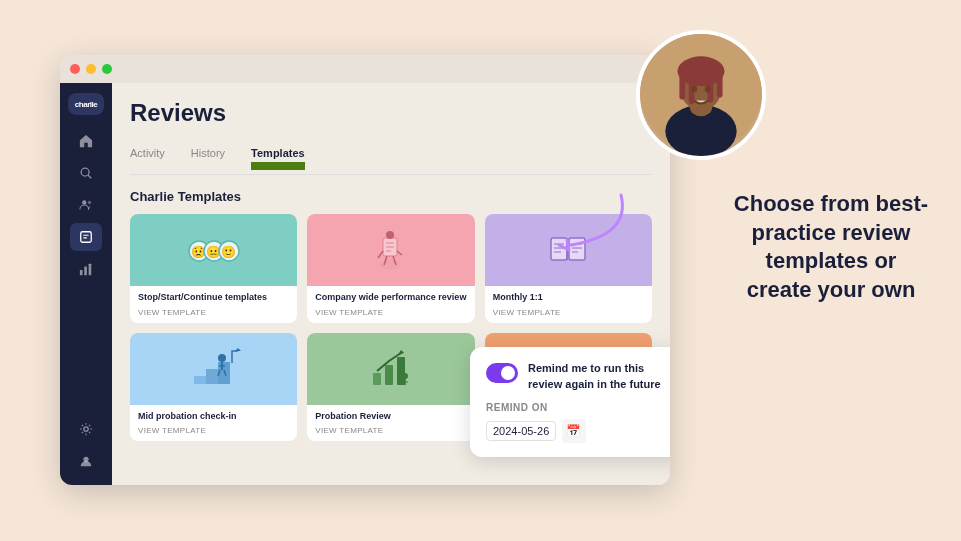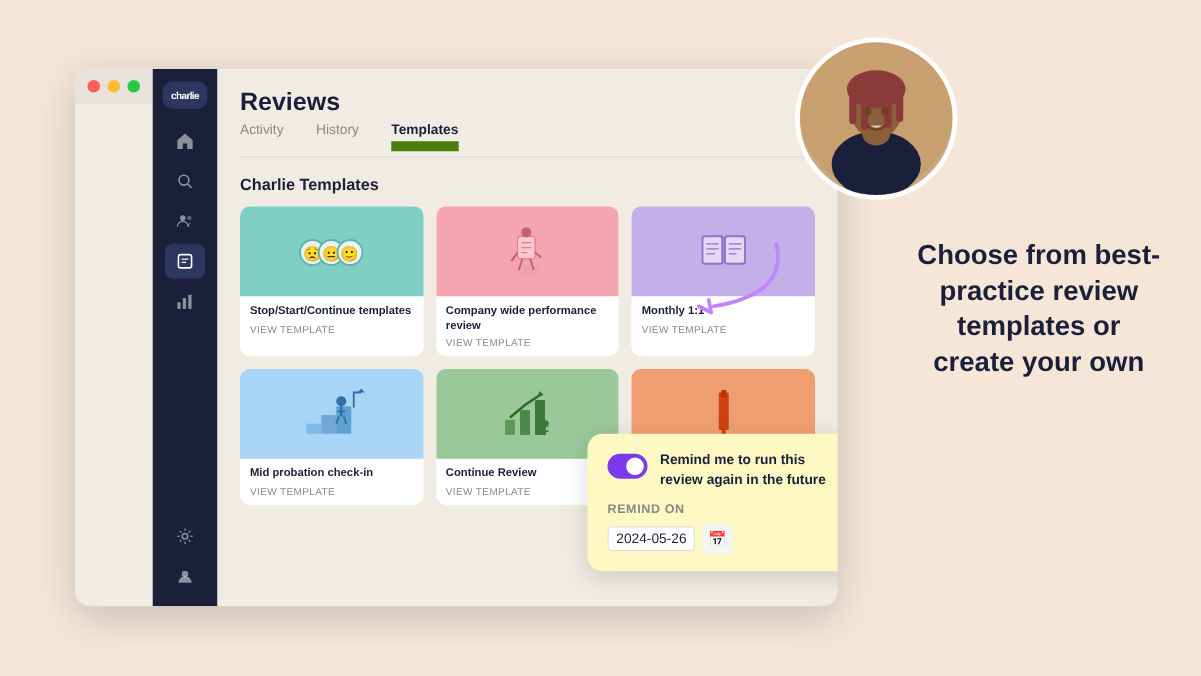--- a/index.html
+++ b/index.html
@@ -17,21 +17,21 @@
       position: absolute;
       left: 60px;
       top: 55px;
       width: 610px;
       height: 430px;
       background: #f0ebe3;
       border-radius: 12px;
       box-shadow: 0 8px 32px rgba(0,0,0,0.18);
       overflow: hidden;
       display: flex;
-      flex-direction: row;
+      flex-direction: column;
     }
 
     .window-titlebar {
       background: #e8e2da;
       height: 28px;
       display: flex;
       align-items: center;
       padding: 0 10px;
       gap: 6px;
       flex-shrink: 0;
@@ -97,24 +97,24 @@
 
     
     .main-content {
       flex: 1;
       padding: 16px 18px;
       overflow-y: auto;
       background: #f0ebe3;
     }
 
     .page-title {
-      font-size: 20px;
+      font-size: 24px;
       font-weight: 700;
       color: #1a1f3a;
-      margin-bottom: 4px;
+      margin-bottom: 20px;
     }
 
     .tabs {
       display: flex;
       gap: 26px;
       margin-bottom: 14px;
       border-bottom: 1px solid #ddd;
       padding-bottom: 4px;
     }
     .tab {
@@ -181,21 +181,21 @@
       letter-spacing: 0.3px;
       cursor: pointer;
     }
 
     
     .popup-card {
       position: absolute;
       bottom: 28px;
       right: -20px;
       width: 220px;
-      background: #fef9c3;
+      background: #ffffff;
       border-radius: 12px;
       padding: 14px 16px;
       box-shadow: 0 4px 20px rgba(0,0,0,0.15);
       z-index: 10;
     }
     .popup-header {
       display: flex;
       align-items: flex-start;
       gap: 10px;
       margin-bottom: 10px;
@@ -476,21 +476,21 @@
 
               <path d="M16 30 L28 20 L40 12" fill="none" stroke="#2a6a2a" stroke-width="2"></path>
               <polygon points="40,9 43,12 37,14" fill="#2a6a2a"></polygon>
 
               <circle cx="44" cy="35" r="3" fill="#3a7a3a"></circle>
               <line x1="44" y1="38" x2="44" y2="44" stroke="#3a7a3a" stroke-width="1.5"></line>
               <line x1="41" y1="41" x2="47" y2="41" stroke="#3a7a3a" stroke-width="1.2"></line>
             </svg>
           </div>
           <div class="card-body">
-            <div class="card-title">Continue Review</div>
+            <div class="card-title">Probation Review</div>
             <div class="card-link">VIEW TEMPLATE</div>
           </div>
         </div>
 
         <div class="template-card">
           <div class="card-image orange">
             <svg width="50" height="55" viewBox="0 0 50 55">
 
               <rect x="21" y="10" width="8" height="30" rx="1" fill="#d04010"></rect>
               <rect x="23" y="8" width="4" height="6" rx="1" fill="#c03000"></rect>

